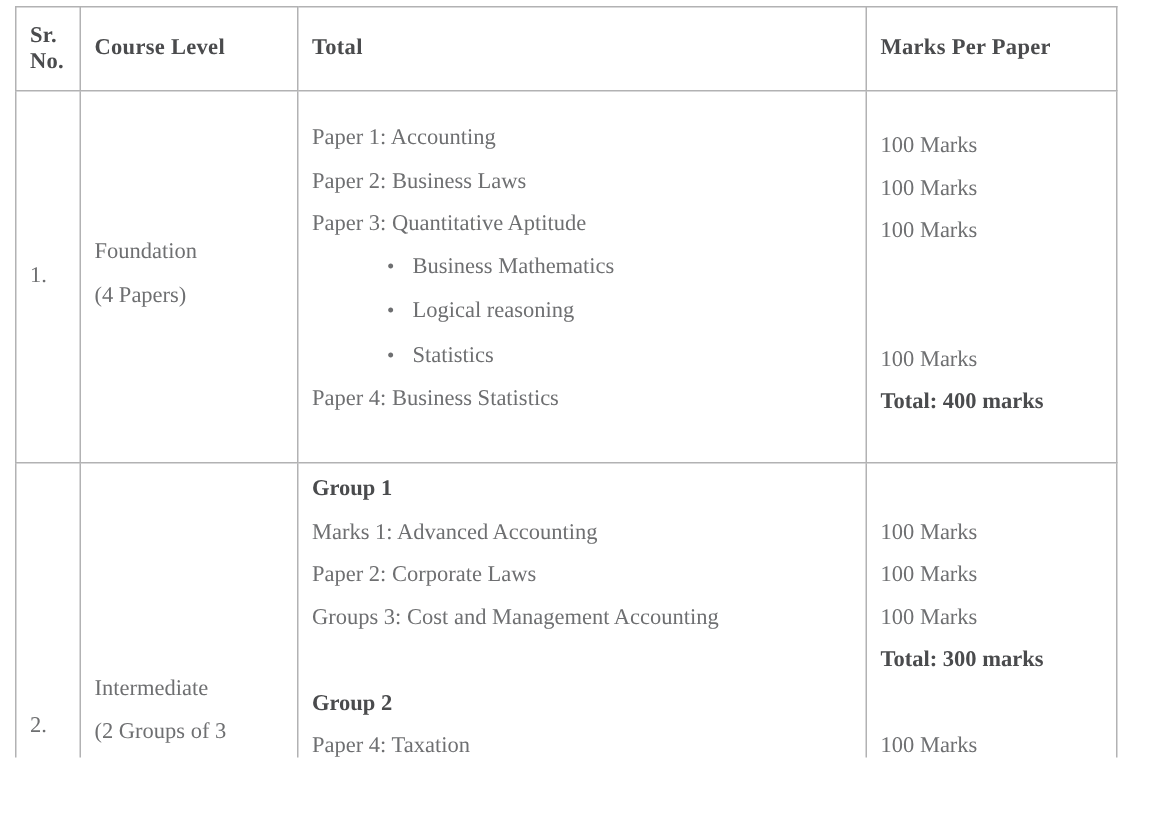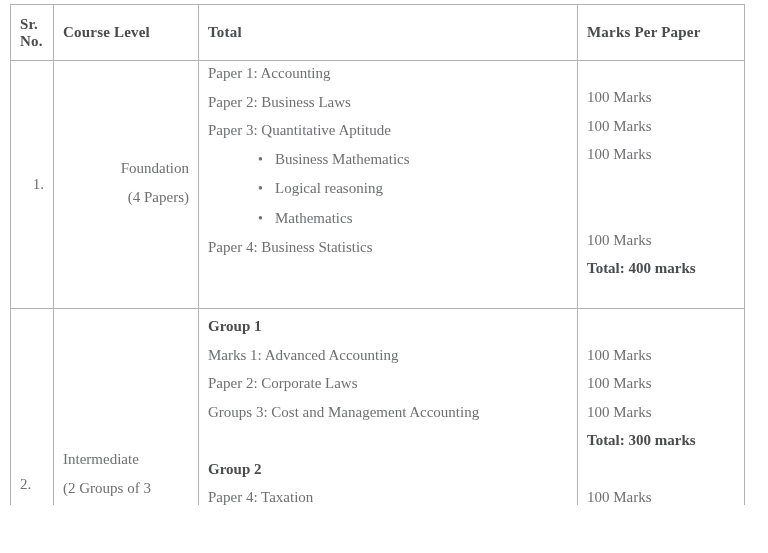--- a/index.html
+++ b/index.html
@@ -44,22 +44,22 @@
   }
   p.line.b{font-weight:700;color:var(--heading,#4a4b4d);}
   p.line.bu{padding-left:50px;}
   p.line.bu::before{
     content:"\2022";
     display:inline-block;width:17px;
     font-size:14px;
   }
 
   
-  tr.row-1 td.cell-sr, tr.row-1 td.cell-course{vertical-align:middle;text-align:right;}
-  tr.row-1 td.cell-papers{padding-top:0;}
+  tr.row-1 td.cell-sr, tr.row-1 td.cell-course{vertical-align:middle;}
+  tr.row-1 td.cell-papers{padding-top:19px;}
   tr.row-1 td.cell-marks{padding-top:24px;}
   tr.row-2 td.cell-papers, tr.row-2 td.cell-marks{padding-top:5px;}
   tr.row-2 td.cell-course{padding-top:138px;}
   tr.row-2 td.cell-sr{padding-top:167px;}
 
   
   .bottom-strip{
     position:absolute;left:0;top:546px;width:768px;height:7px;
     background:var(--strip_bg,#f1f1f2);
     border-top:1px solid #e4e4e5;
@@ -111,21 +111,21 @@
               <p class="line">(4 Papers)</p>
             </div>
         </td>
         <td class="cell-papers">
           <div>
               <p class="line">Paper 1: Accounting</p>
               <p class="line">Paper 2: Business Laws</p>
               <p class="line">Paper 3: Quantitative Aptitude</p>
               <p class="line bu">Business Mathematics</p>
               <p class="line bu">Logical reasoning</p>
-              <p class="line bu">Mathematics</p>
+              <p class="line bu">Statistics</p>
               <p class="line">Paper 4: Business Statistics</p>
             </div>
         </td>
         <td class="cell-marks">
           <div>
               <p class="line">100 Marks</p>
               <p class="line">100 Marks</p>
               <p class="line">100 Marks</p>
               <p class="line"></p>
               <p class="line"></p>

